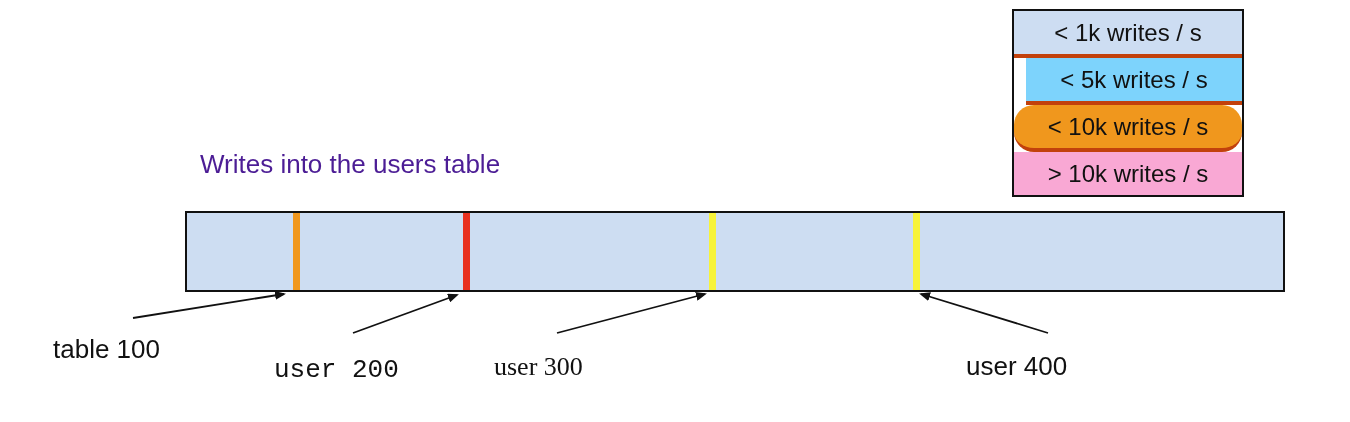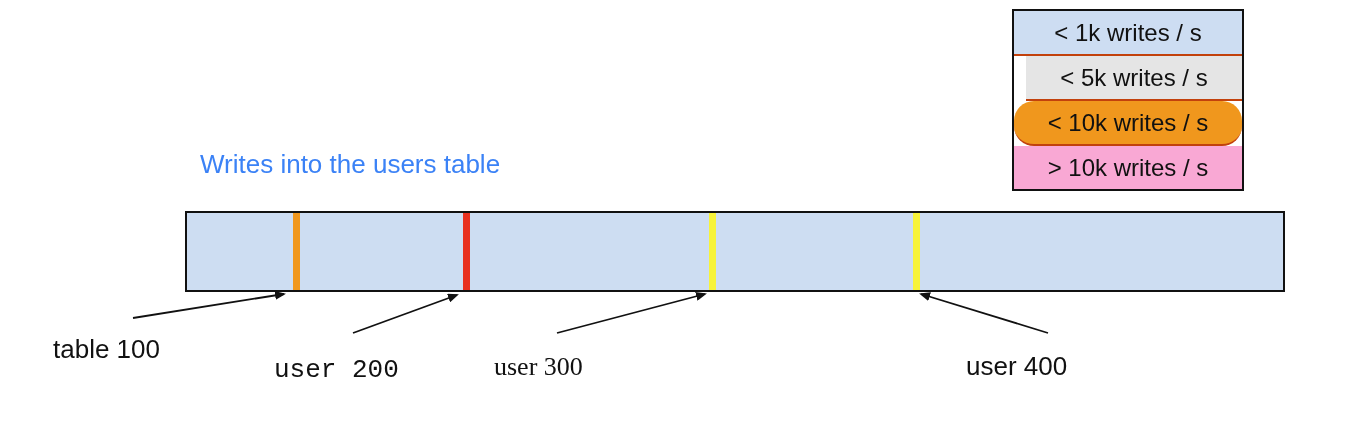--- a/index.html
+++ b/index.html
@@ -15,37 +15,37 @@
     background: #ffffff;
     overflow: hidden;
     color: #111111;
   }
   .diagram-title {
     position: absolute;
     left: 200px;
     top: 149px;
     font-size: 26px;
     line-height: 1.2;
-    color: #3b82f6;
+    color: #4c1d95;
     white-space: nowrap;
   }
   .legend {
     position: absolute;
     left: 1012px;
     top: 9px;
     width: 232px;
     border: 2px solid #111111;
     box-sizing: border-box;
   }
   .legend-row {
     height: 43px;
     display: flex;
     align-items: center;
     justify-content: center;
-    border-bottom: 2px solid #c2410c;
+    border-bottom: 4px solid #c2410c;
     font-size: 24px;
     white-space: nowrap;
   }
   .legend-row:last-child { border-bottom: none; }
   .users-bar {
     position: absolute;
     left: 185px;
     top: 211px;
     width: 1100px;
     height: 81px;
@@ -81,21 +81,21 @@
 <body>
 
 <div class="canvas">
 
   <div class="diagram-title">Writes into the users table</div>
 
   <div class="legend">
     <div class="legend-row" style="background: rgb(205, 221, 242);">
       <span>&lt; 1k writes / s</span>
     </div>
-    <div class="legend-row" style="background: #e5e5e5; margin-left: 12px;">
+    <div class="legend-row" style="background: #7dd3fc; margin-left: 12px;">
       <span>&lt; 5k writes / s</span>
     </div>
     <div class="legend-row" style="background: rgb(240, 151, 29); border-radius: 20px;">
       <span>&lt; 10k writes / s</span>
     </div>
     <div class="legend-row" style="background: #f9a8d4; justify-content: center;">
       <span>&gt; 10k writes / s</span>
     </div>
   </div>
 

